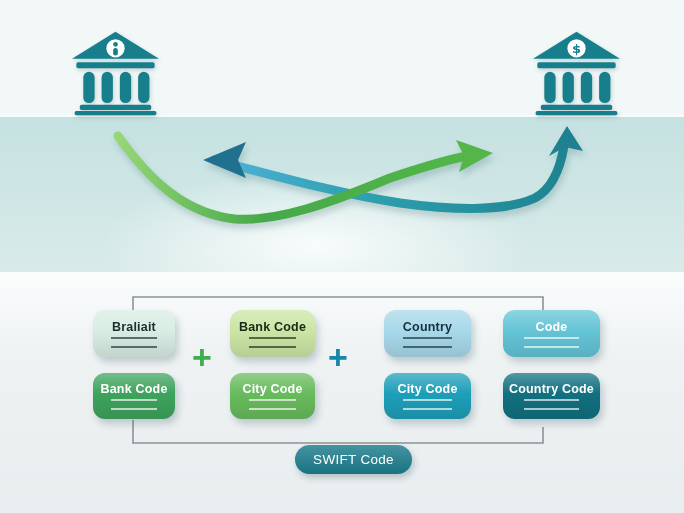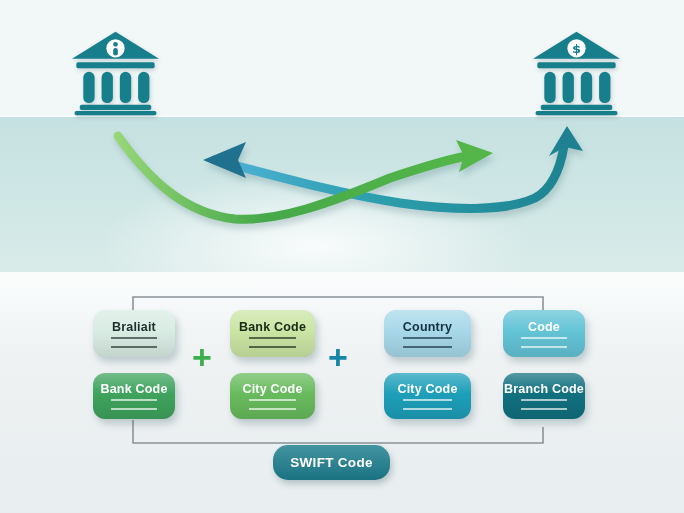--- a/index.html
+++ b/index.html
@@ -34,29 +34,29 @@
     box-shadow:3px 5px 7px rgba(70,100,110,.28);
     background-image:linear-gradient(180deg,rgba(255,255,255,.28),rgba(255,255,255,0) 45%,rgba(0,0,0,.10));
   }
   .fbox .lbl{font-size:12.5px;font-weight:700;letter-spacing:.2px;white-space:nowrap;}
   .fbox .mark{width:56%;height:7px;margin-top:3px;border-top:2px solid;border-bottom:2px solid;opacity:.65;}
   .r1{top:310px;height:47px;}
   .r2{top:373px;height:46px;}
   .c1{left:93px;width:82px;}
   .c2{left:230px;width:85px;}
   .c3{left:384px;width:87px;}
-  .c4{left:503px;width:82px;}
+  .c4{left:503px;width:97px;}
   .plus{
     position:absolute;top:338px;width:30px;height:38px;line-height:38px;
     text-align:center;font-size:34px;font-weight:700;
   }
   .pill{
-    position:absolute;left:273px;top:445px;width:117px;height:35px;border-radius:15px;
+    position:absolute;left:295px;top:445px;width:117px;height:29px;border-radius:15px;
     display:flex;align-items:center;justify-content:center;
-    font-size:13.5px;font-weight:700;letter-spacing:.3px;
+    font-size:13.5px;font-weight:400;letter-spacing:.3px;
     box-shadow:2px 4px 6px rgba(60,95,105,.3);
     background-image:linear-gradient(180deg,rgba(255,255,255,.18),rgba(0,0,0,.08));
   }
 </style>
 </head>
 <body>
 
 <div class="stage">
 
   <div class="band"></div>
@@ -144,21 +144,21 @@
   </div>
   <div class="fbox r2 c2" style="background-color: rgb(104, 187, 93); color: rgb(255, 255, 255);">
     <span class="lbl">City Code</span>
     <span class="mark"></span>
   </div>
   <div class="fbox r2 c3" style="background-color: rgb(29, 159, 185); color: rgb(255, 255, 255);">
     <span class="lbl">City Code</span>
     <span class="mark"></span>
   </div>
   <div class="fbox r2 c4" style="background-color: rgb(17, 112, 127); color: rgb(255, 255, 255);">
-    <span class="lbl">Branch Code</span>
+    <span class="lbl">Country Code</span>
     <span class="mark"></span>
   </div>
 
   <div class="plus" style="left: 187px; color: rgb(63, 174, 78);">+</div>
   <div class="plus" style="left: 323px; color: rgb(23, 135, 168);">+</div>
 
   <div class="pill" style="background-color: rgb(27, 124, 140); color: rgb(255, 255, 255);">
     <span>SWIFT Code</span>
   </div>
 

